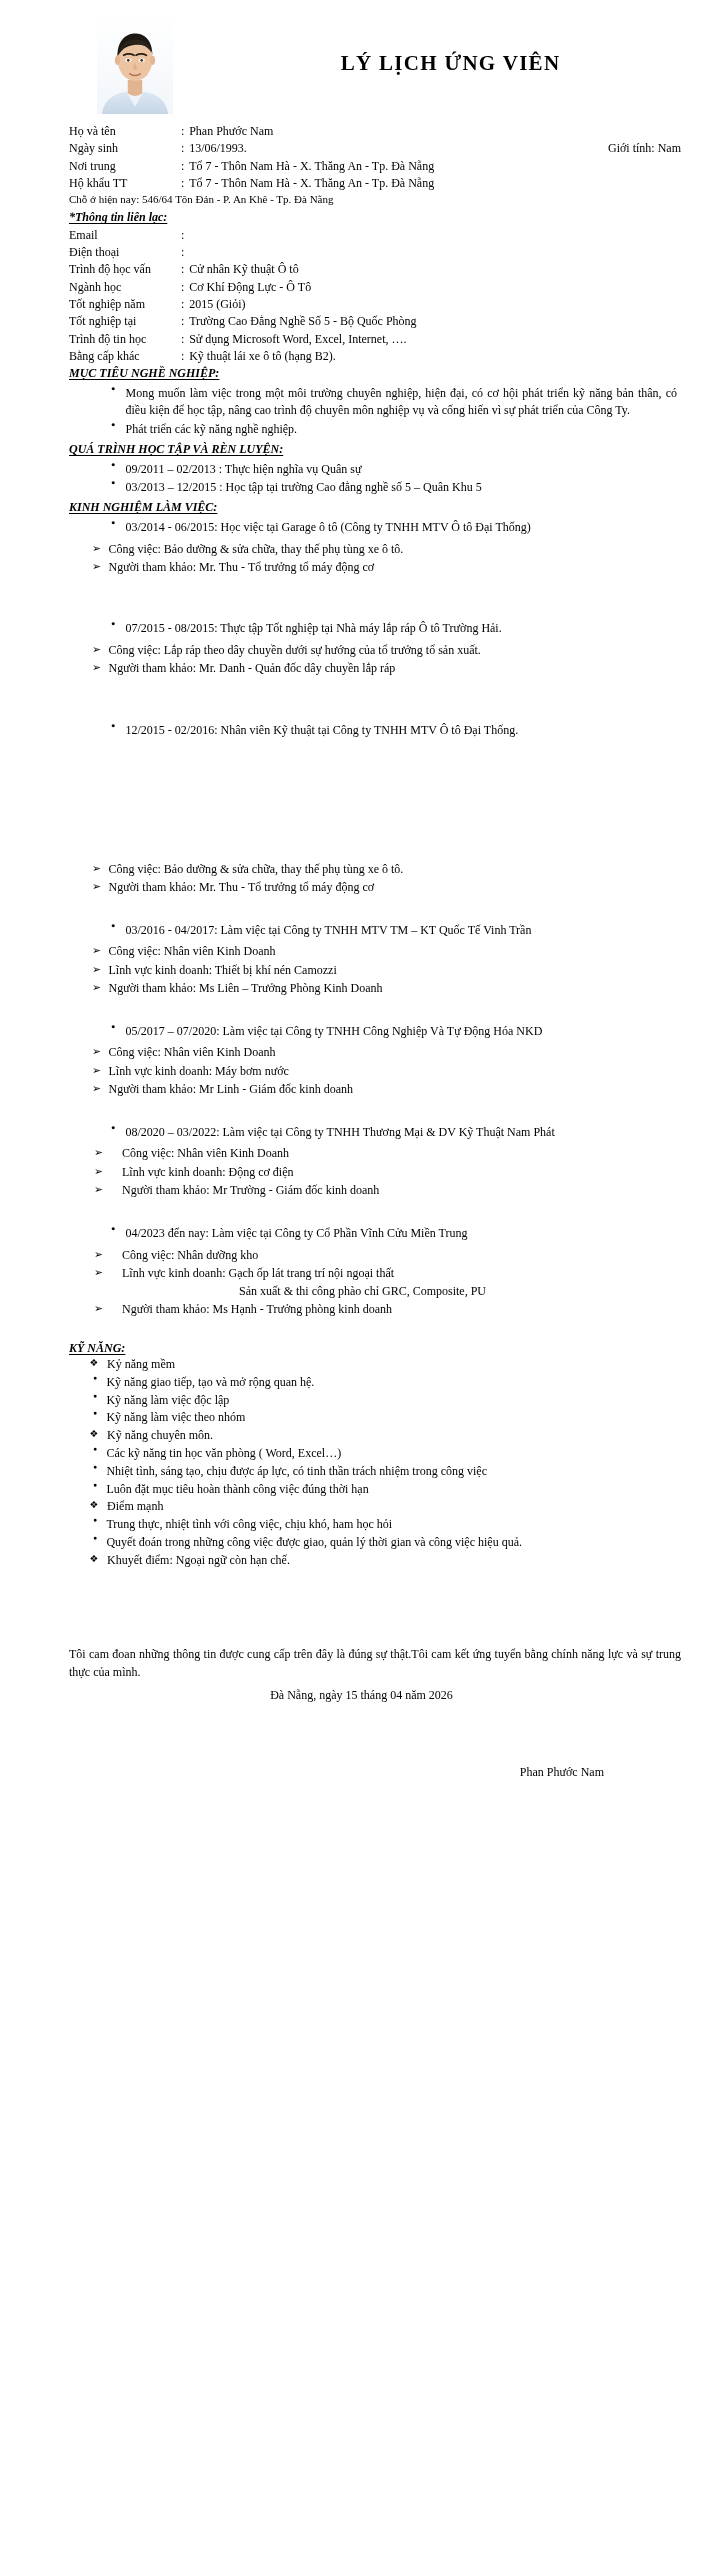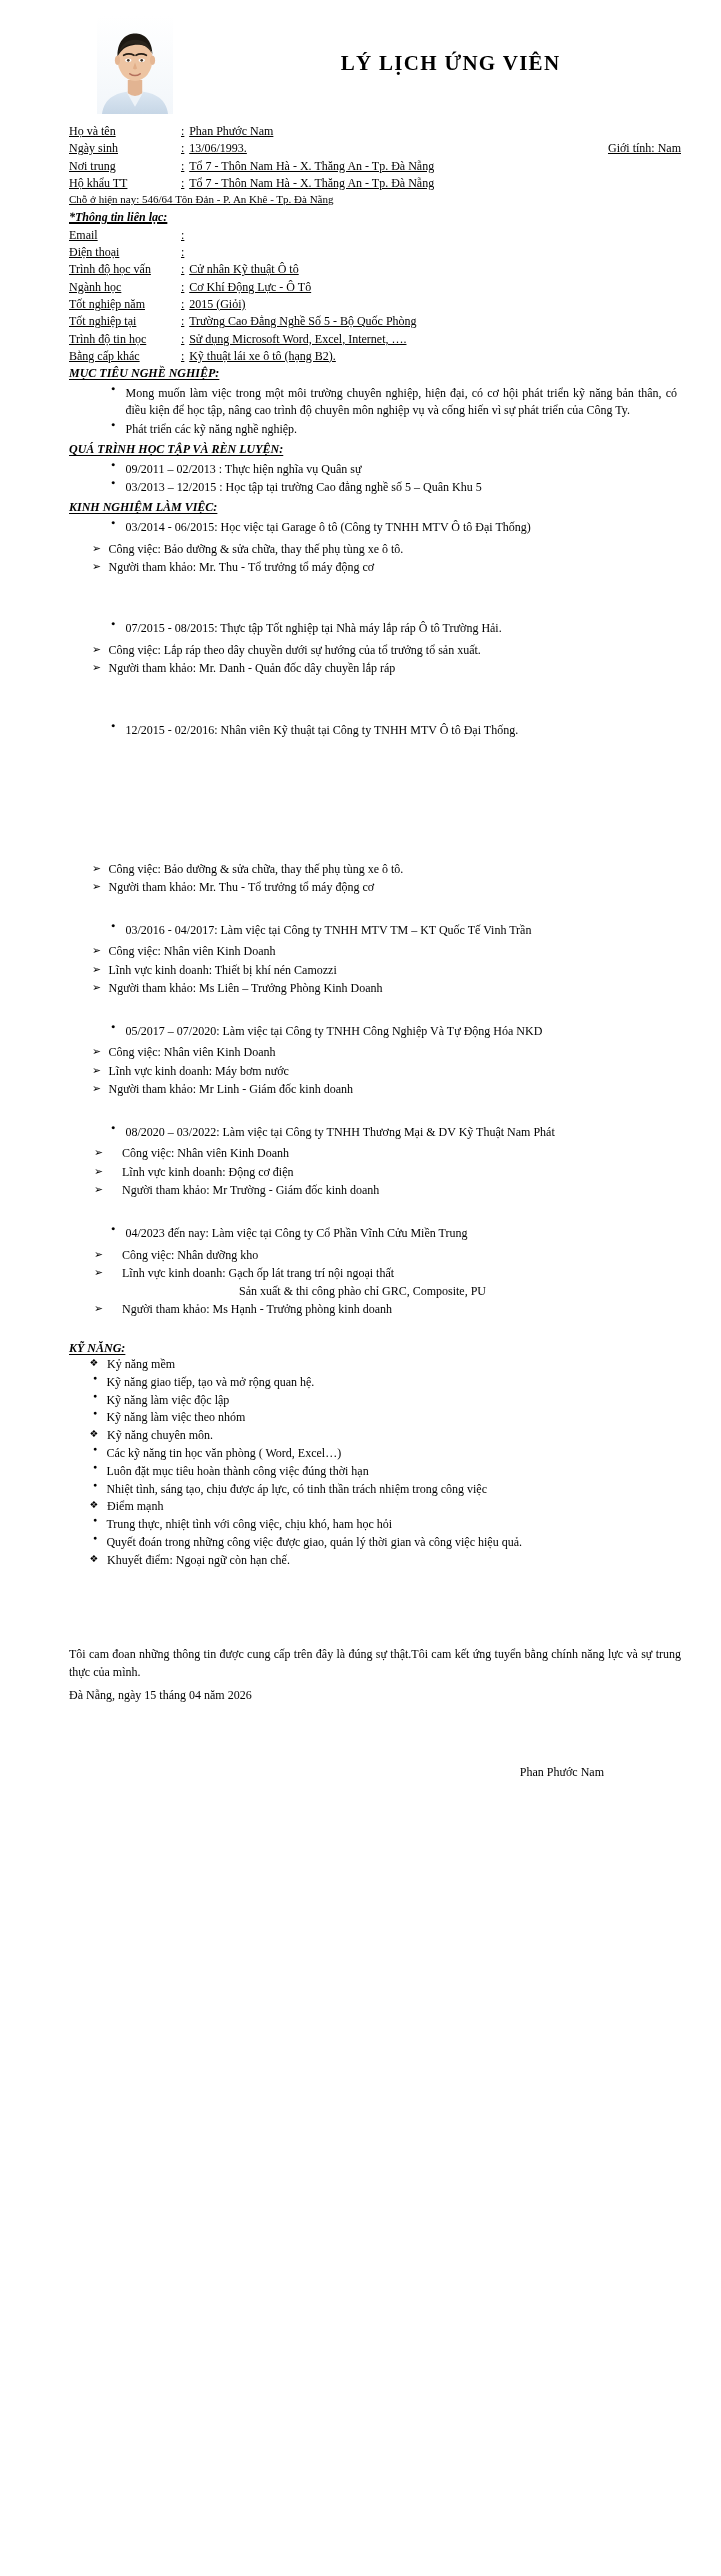--- a/index.html
+++ b/index.html
@@ -60,21 +60,20 @@
     letter-spacing: 1.3px;
     line-height: 1.1;
     font-family: "Liberation Serif", "DejaVu Serif", serif;
   }
 
   
   .info-block {
     margin-top: 5.2px;
     font-size: 12px;
     line-height: 1.44;
-    text-decoration: underline;
   }
   .info-row {
     display: flex;
     white-space: pre;
   }
   .info-label {
     width: 112px;
     flex: 0 0 112px;
   }
   .info-sep { width: 8.2px; flex: 0 0 8.2px; }
@@ -190,21 +189,21 @@
 
   .closing {
     margin-top: 0;
     font-size: 12px;
     line-height: 1.45;
     text-align: justify;
   }
   .date-line {
     margin-top: 7.2px;
     font-size: 12px;
-    text-align: left;
+    text-align: center;
     padding-right: 27px;
   }
   .sign-name {
     margin-top: 62px;
     font-size: 12px;
     text-align: right;
     padding-right: 77px;
   }
   .plain-line {
     font-size: 11px;
@@ -428,22 +427,22 @@
     <ul class="dot">
       <li>Kỹ năng giao tiếp, tạo và mở rộng quan hệ.</li>
       <li>Kỹ năng làm việc độc lập</li>
       <li>Kỹ năng làm việc theo nhóm</li>
     </ul>
     <ul class="diamond">
       <li class="dia">Kỹ năng chuyên môn.</li>
     </ul>
     <ul class="dot">
       <li>Các kỹ năng tin học văn phòng ( Word, Excel…)</li>
+      <li>Nhiệt tình, sáng tạo, chịu được áp lực, có tinh thần trách nhiệm trong công việc</li>
       <li>Luôn đặt mục tiêu hoàn thành công việc đúng thời hạn</li>
-      <li>Nhiệt tình, sáng tạo, chịu được áp lực, có tinh thần trách nhiệm trong công việc</li>
     </ul>
     <ul class="diamond">
       <li class="dia">Điểm mạnh</li>
     </ul>
     <ul class="dot">
       <li>Trung thực, nhiệt tình với công việc, chịu khó, ham học hỏi</li>
       <li class="wrap">Quyết đoán trong những công việc được giao, quản lý thời gian và công việc hiệu quả.</li>
     </ul>
     <ul class="diamond">
       <li class="dia">Khuyết điểm: Ngoại ngữ còn hạn chế.</li>

